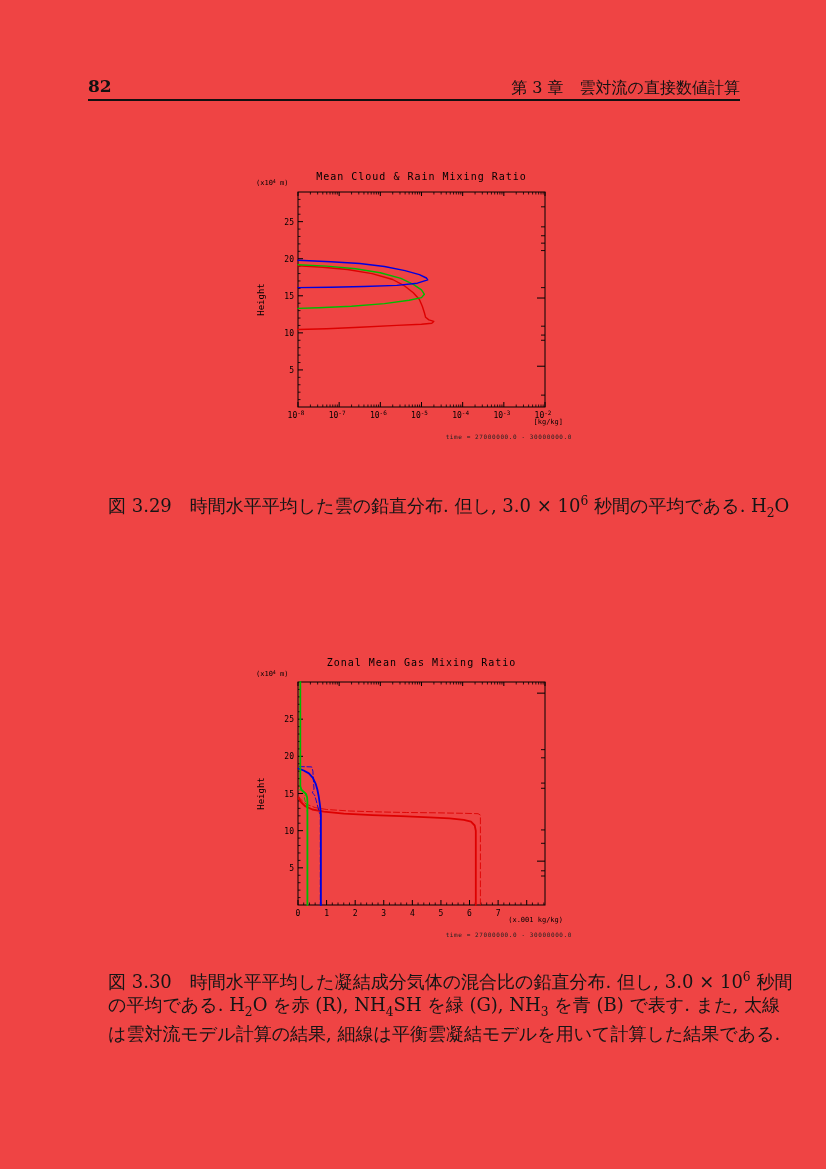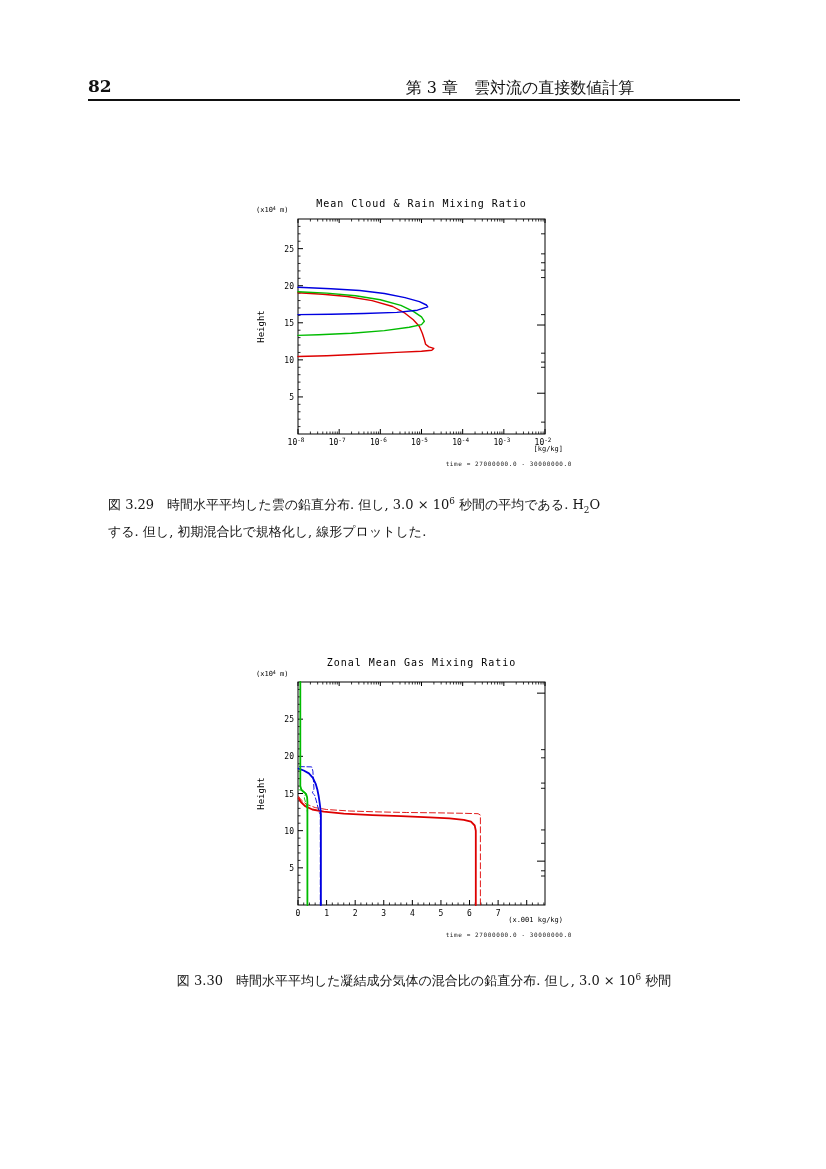--- a/index.html
+++ b/index.html
@@ -1,47 +1,47 @@
 <!DOCTYPE html>
 <html><head>
 <meta charset="utf-8">
 <style>
   html,body{margin:0;padding:0;background:#888;}
   .page{
     position:relative;
     width:826px;height:1169px;
-    background:#ffffff;
+    background:#ef4444;
     font-family:"DejaVu Serif","Liberation Serif",serif;
     color:#111;
     overflow:hidden;
     text-decoration:underline;
   }
   .abs{position:absolute;}
   .page-number{font-weight:bold;font-size:17px;}
-  .header-right{font-size:16px;text-align:center;}
+  .header-right{font-size:16px;text-align:right;}
   .header-rule{background:#111;height:2px;}
-  .caption{font-size:13px;line-height:22.5px;color:#151515;}
+  .caption{font-size:18px;line-height:22.5px;color:#151515;}
   .caption div{white-space:nowrap;}
   .caption sub{font-size:0.68em;}
   .caption sup{font-size:0.68em;}
   .figure svg{display:block;}
   .chart-text{font-family:"DejaVu Sans Mono","Liberation Mono",monospace;}
 </style>
 </head>
 <body>
 
 <div class="page">
 
   <div class="abs page-number" style="left:88px;top:76px;">82</div>
 
   <div class="abs header-right" style="left:300px;top:78px;width:440px;">第 3 章　雲対流の直接数値計算</div>
 
   <div class="abs header-rule" style="left:88px;top:99px;width:652px;"></div>
 
-  <div class="abs figure" style="left:250px;top:193px;" id="fig1">
+  <div class="abs figure" style="left:250px;top:166px;" id="fig1">
       <svg width="340" height="290" viewBox="0 0 340 290">
         <rect x="48" y="26" width="247" height="215" fill="none" stroke="#000000" stroke-width="1"></rect>
         <text x="171.5" y="14" font-size="10" text-anchor="middle" fill="#000" class="chart-text" letter-spacing="1">Mean Cloud &amp; Rain Mixing Ratio</text>
         <text x="6" y="19" font-size="7" fill="#000" class="chart-text">(x10<tspan dy="-2.5" font-size="5">4</tspan><tspan dy="2.5" font-size="7"> m)</tspan></text>
         <text x="0" y="0" font-size="9" text-anchor="middle" fill="#000" class="chart-text" transform="translate(14 133.5) rotate(-90)">Height</text>
         <line x1="48" y1="203.9310344827586" x2="53" y2="203.9310344827586" stroke="#000000" stroke-width="1"></line>
         <text x="44" y="206.9310344827586" font-size="8" text-anchor="end" fill="#000" class="chart-text">5</text>
         <line x1="48" y1="166.86206896551724" x2="53" y2="166.86206896551724" stroke="#000000" stroke-width="1"></line>
         <text x="44" y="169.86206896551724" font-size="8" text-anchor="end" fill="#000" class="chart-text">10</text>
         <line x1="48" y1="129.79310344827587" x2="53" y2="129.79310344827587" stroke="#000000" stroke-width="1"></line>
@@ -205,21 +205,20 @@
         <polyline points="48.0,99.8 72.7,101.3 97.4,103.5 122.1,107.6 142.7,113.5 155.0,120.2 163.3,126.8 169.4,133.5 172.3,140.2 174.4,146.8 175.6,151.3 178.9,153.9 183.8,155.4 181.8,157.2 171.5,158.3 146.8,159.4 109.8,161.3 76.8,162.8 48.0,163.5" fill="none" stroke="#dd0000" stroke-width="1.4" stroke-linejoin="round" stroke-linecap="round"></polyline>
         <polyline points="48.0,98.7 76.8,100.1 105.6,102.7 130.3,106.8 150.9,112.4 163.3,118.3 171.5,123.9 174.4,128.3 171.5,131.6 159.2,134.2 134.4,137.6 101.5,140.2 68.6,141.7 48.0,142.4" fill="none" stroke="#00bb00" stroke-width="1.4" stroke-linejoin="round" stroke-linecap="round"></polyline>
         <polyline points="48.0,94.2 80.9,95.7 109.8,97.5 134.4,100.5 155.0,104.6 169.4,108.7 176.4,112.0 177.7,113.9 167.4,117.2 146.8,119.4 113.9,120.5 80.9,121.3 48.0,121.6" fill="none" stroke="#0000e0" stroke-width="1.4" stroke-linejoin="round" stroke-linecap="round"></polyline>
         <text x="313" y="258" font-size="7" text-anchor="end" fill="#000" class="chart-text">[kg/kg]</text>
         <text x="322" y="273" font-size="6" text-anchor="end" fill="#222" class="chart-text" letter-spacing="0.6">time =  27000000.0 - 30000000.0</text>
       </svg>
     </div>
 
   <div class="abs caption" style="left:108px;top:490px;width:632px;">
       <div><span>図 3.29　時間水平平均した雲の鉛直分布. 但し, 3.0 × 10</span><sup>6</sup><span> 秒間の平均である. H</span><sub>2</sub><span>O</span></div>
-      <div><span>する. 但し, 初期混合比で規格化し, 線形プロットした.</span></div>
     </div>
 
   <div class="abs figure" style="left:250px;top:650px;text-align:center;" id="fig2">
       <svg width="340" height="300" viewBox="0 0 340 300">
         <rect x="48" y="32" width="247" height="223" fill="none" stroke="#000000" stroke-width="1"></rect>
         <text x="171.5" y="16" font-size="10" text-anchor="middle" fill="#000" class="chart-text" letter-spacing="1">Zonal Mean Gas Mixing Ratio</text>
         <text x="6" y="26" font-size="7" fill="#000" class="chart-text">(x10<tspan dy="-2.5" font-size="5">4</tspan><tspan dy="2.5" font-size="7"> m)</tspan></text>
         <text x="0" y="0" font-size="9" text-anchor="middle" fill="#000" class="chart-text" transform="translate(14 143.5) rotate(-90)">Height</text>
         <line x1="48" y1="217.83333333333334" x2="53" y2="217.83333333333334" stroke="#000000" stroke-width="1"></line>
         <text x="44" y="220.83333333333334" font-size="8" text-anchor="end" fill="#000" class="chart-text">5</text>
@@ -378,15 +377,17 @@
         <polyline points="48.6,118.6 53.7,120.5 58.9,123.4 62.9,127.9 65.7,133.8 67.4,139.8 68.6,145.7 69.7,153.2 70.6,160.6 70.9,164.3 70.9,255.0" fill="none" stroke="#0000e0" stroke-width="1.8" stroke-linejoin="round" stroke-linecap="round"></polyline>
         <polyline points="48.9,139.8 53.7,140.4 55.7,143.5 54.3,148.0 55.4,151.7 56.6,155.4 57.1,159.1 57.4,162.1" fill="none" stroke="#00bb00" stroke-width="0.9" stroke-linejoin="round" stroke-linecap="round" stroke-dasharray="4,2.5"></polyline>
         <polyline points="50.3,32.0 50.3,136.1 51.4,139.8 53.7,142.0 56.0,143.9 57.1,147.2 57.4,151.7 57.4,255.0" fill="none" stroke="#00bb00" stroke-width="1.8" stroke-linejoin="round" stroke-linecap="round"></polyline>
         <text x="313" y="272" font-size="7" text-anchor="end" fill="#000" class="chart-text">(x.001 kg/kg)</text>
         <text x="322" y="287" font-size="6" text-anchor="end" fill="#222" class="chart-text" letter-spacing="0.6">time =  27000000.0 - 30000000.0</text>
       </svg>
     </div>
 
   <div class="abs caption" style="left:108px;top:966px;width:632px;text-align:center;">
       <div><span>図 3.30　時間水平平均した凝結成分気体の混合比の鉛直分布. 但し, 3.0 × 10</span><sup>6</sup><span> 秒間</span></div>
+      <div><span>の平均である. H</span><sub>2</sub><span>O を赤 (R), NH</span><sub>4</sub><span>SH を緑 (G), NH</span><sub>3</sub><span> を青 (B) で表す. また, 太線</span></div>
+      <div><span>は雲対流モデル計算の結果, 細線は平衡雲凝結モデルを用いて計算した結果である.</span></div>
     </div>
 
 </div>
 
 </body></html>

